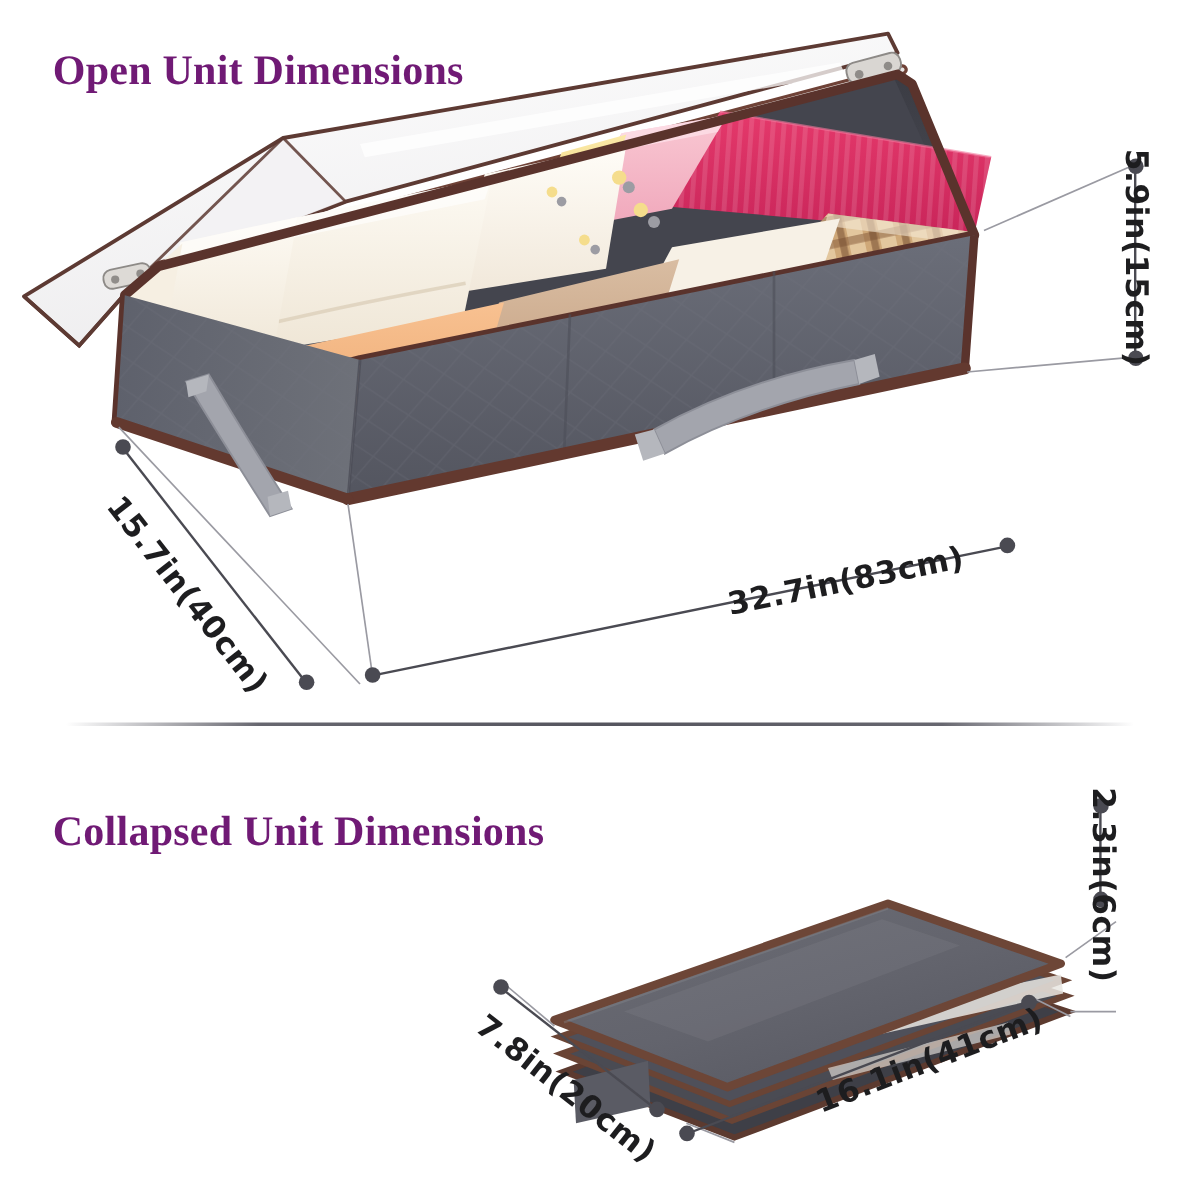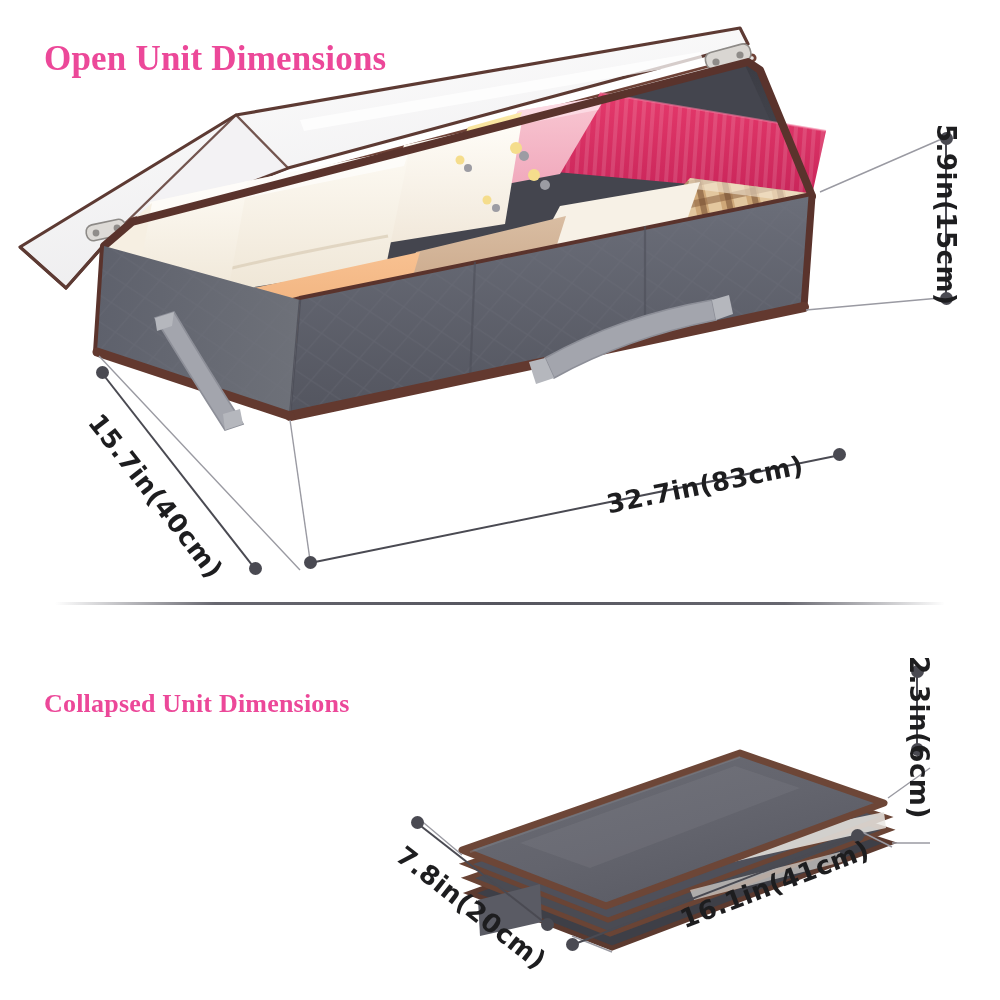--- a/index.html
+++ b/index.html
@@ -9,26 +9,26 @@
     background: #ffffff;
     font-family: "Liberation Sans", sans-serif;
     overflow: hidden;
   }
   #page { position: relative; width: 1000px; height: 1000px; background: #fff; }
 
   .section-title {
     position: absolute;
     font-family: "Liberation Serif", serif;
     font-weight: 700;
-    color: #ec4899;
+    color: #701a75;
     letter-spacing: 0.2px;
     white-space: nowrap;
   }
   #title-open     { left: 44px; top: 16px;  font-size: 35px; }
-  #title-collapsed{ left: 44px; top: 672px; font-size: 26px; }
+  #title-collapsed{ left: 44px; top: 650px; font-size: 35px; }
 
   .divider {
     position: absolute;
     left: 55px; top: 602px; width: 890px; height: 3px;
     background: linear-gradient(to right, rgba(120,120,128,0), rgba(95,95,104,0.95) 18%, rgba(85,85,94,1) 50%, rgba(95,95,104,0.95) 82%, rgba(120,120,128,0));
     border-radius: 2px;
   }
 
   
   .dim-line {

